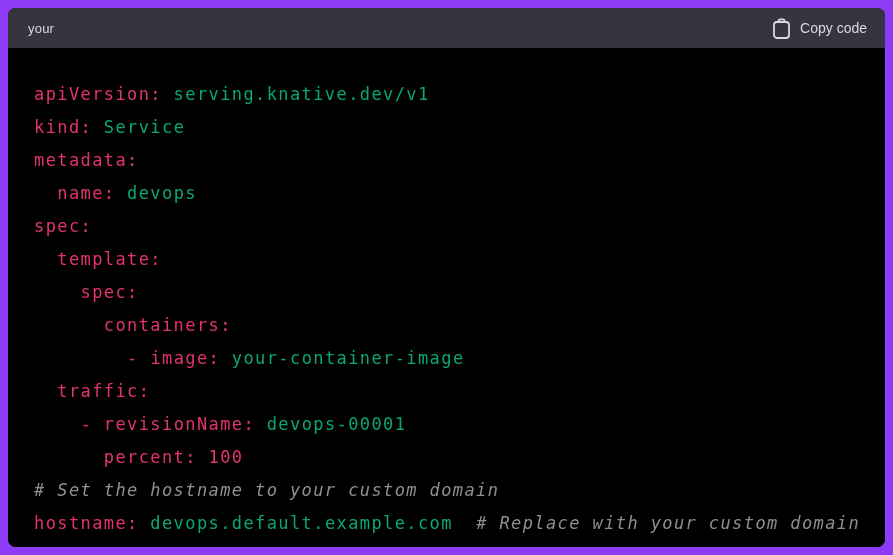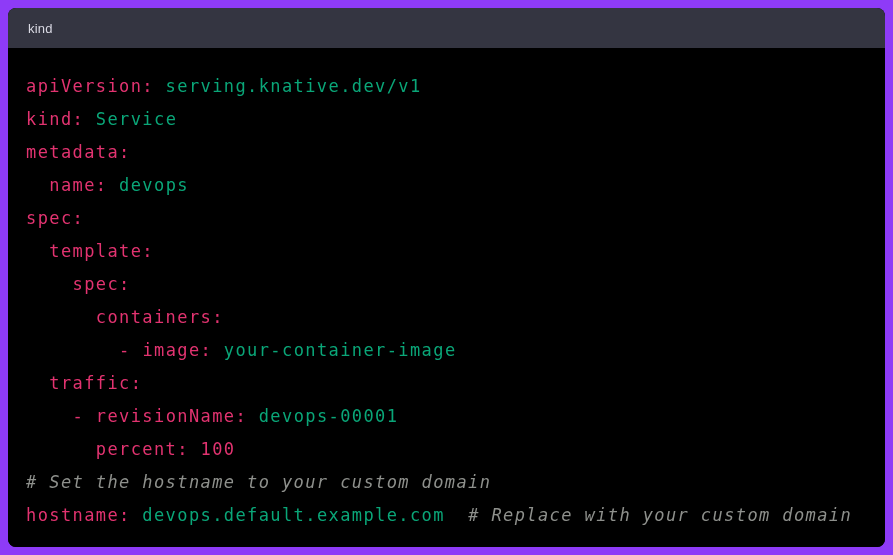--- a/index.html
+++ b/index.html
@@ -49,43 +49,52 @@
   }
   .copy-btn svg { display: block; }
 
   .code-area {
     flex: 1 1 auto;
     background: #000000;
     padding: 22px 18px 10px 18px;
     overflow: hidden;
   }
   pre.code {
-    margin: 0;
+    margin: 8px;
     font-family: "DejaVu Sans Mono", "Liberation Mono", monospace;
     font-size: 17px;
     line-height: 33px;
     letter-spacing: 1.4px;
     white-space: pre;
   }
   .tok-key { color: var(--key, #e23370); }
   .tok-val { color: var(--string, #0aa678); }
   .tok-num { color: var(--number, #e23370); text-align: center; }
   .tok-com { color: var(--comment, #8e908c); font-style: italic; }
   .tok-dash { color: var(--key, #e23370); }
   .tok-pln { color: var(--plain, #ffffff); }
 </style>
 </head>
 <body>
 
 <div class="frame">
   <div class="codeblock">
 
     <div class="cb-header">
-      <span class="lang-label">kind</span>
+      <span class="lang-label">your</span>
 
+      <button class="copy-btn">
+        <span>
+          <svg width="19" height="21" viewBox="0 0 19 21" fill="none">
+            <rect x="2" y="4" width="15" height="16" rx="3" stroke="#d9d9e3" stroke-width="1.8"></rect>
+            <path d="M6.5 4 V3 a1.6 1.6 0 0 1 1.6-1.6 h2.8 a1.6 1.6 0 0 1 1.6 1.6 V4" stroke="#d9d9e3" stroke-width="1.8" fill="none"></path>
+          </svg>
+        </span>
+        <span>Copy code</span>
+      </button>
     </div>
 
     <div class="code-area">
       <pre class="code" id="code-pre"><div class="code-line"><span class="tok-key">apiVersion:</span><span class="tok-val"> serving.knative.dev/v1</span></div><div class="code-line"><span class="tok-key">kind:</span><span class="tok-val"> Service</span></div><div class="code-line"><span class="tok-key">metadata:</span></div><div class="code-line"><span class="tok-pln">  </span><span class="tok-key">name:</span><span class="tok-val"> devops</span></div><div class="code-line"><span class="tok-key">spec:</span></div><div class="code-line"><span class="tok-pln">  </span><span class="tok-key">template:</span></div><div class="code-line"><span class="tok-pln">    </span><span class="tok-key">spec:</span></div><div class="code-line"><span class="tok-pln">      </span><span class="tok-key">containers:</span></div><div class="code-line"><span class="tok-pln">        </span><span class="tok-dash">- </span><span class="tok-key">image:</span><span class="tok-val"> your-container-image</span></div><div class="code-line"><span class="tok-pln">  </span><span class="tok-key">traffic:</span></div><div class="code-line"><span class="tok-pln">    </span><span class="tok-dash">- </span><span class="tok-key">revisionName:</span><span class="tok-val"> devops-00001</span></div><div class="code-line"><span class="tok-pln">      </span><span class="tok-key">percent:</span><span class="tok-num"> 100</span></div><div class="code-line"><span class="tok-com"># Set the hostname to your custom domain</span></div><div class="code-line"><span class="tok-key">hostname:</span><span class="tok-val"> devops.default.example.com</span><span class="tok-com">  # Replace with your custom domain</span></div></pre>
     </div>
 
   </div>
 </div>
 
 </body></html>

